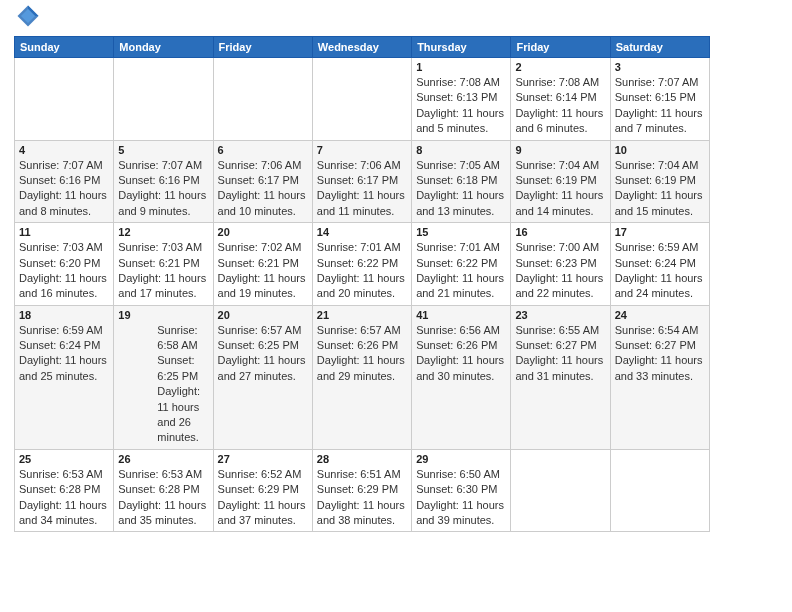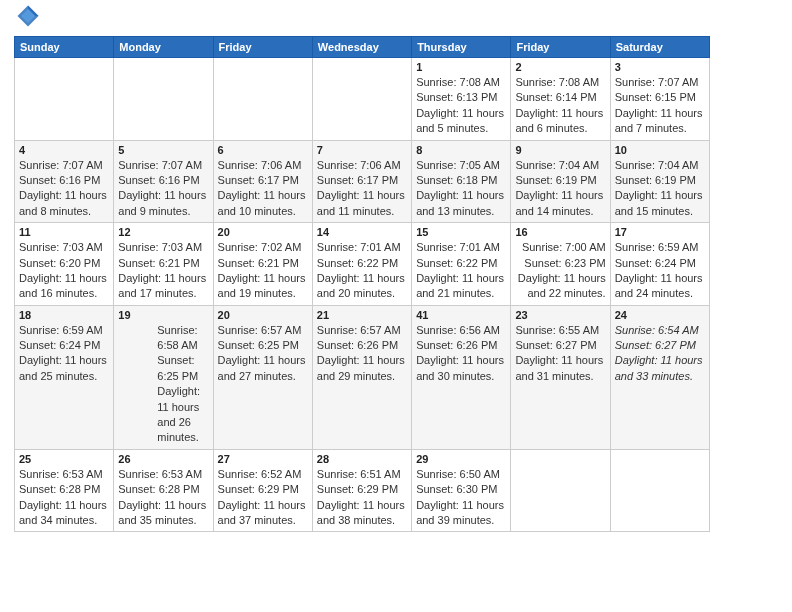--- a/index.html
+++ b/index.html
@@ -243,21 +243,21 @@
           </td>
           <td>
             <span class="day-num">15</span>
             <div class="day-info" style="white-space: pre-line;">Sunrise: 7:01 AM
 Sunset: 6:22 PM
 Daylight: 11 hours
 and 21 minutes.</div>
           </td>
           <td>
             <span class="day-num">16</span>
-            <div class="day-info" style="white-space: pre-line; text-align: right;">Sunrise: 7:00 AM
+            <div class="day-info" style="white-space: pre-line;">Sunrise: 7:00 AM
 Sunset: 6:23 PM
 Daylight: 11 hours
 and 22 minutes.</div>
           </td>
           <td>
             <span class="day-num">17</span>
             <div class="day-info" style="white-space: pre-line;">Sunrise: 6:59 AM
 Sunset: 6:24 PM
 Daylight: 11 hours
 and 24 minutes.</div>
@@ -301,21 +301,21 @@
           </td>
           <td>
             <span class="day-num">23</span>
             <div class="day-info" style="white-space: pre-line;">Sunrise: 6:55 AM
 Sunset: 6:27 PM
 Daylight: 11 hours
 and 31 minutes.</div>
           </td>
           <td>
             <span class="day-num">24</span>
-            <div class="day-info" style="white-space: pre-line; font-style: italic;">Sunrise: 6:54 AM
+            <div class="day-info" style="white-space: pre-line;">Sunrise: 6:54 AM
 Sunset: 6:27 PM
 Daylight: 11 hours
 and 33 minutes.</div>
           </td>
         </tr>
         <tr>
           <td>
             <span class="day-num">25</span>
             <div class="day-info" style="white-space: pre-line;">Sunrise: 6:53 AM
 Sunset: 6:28 PM

